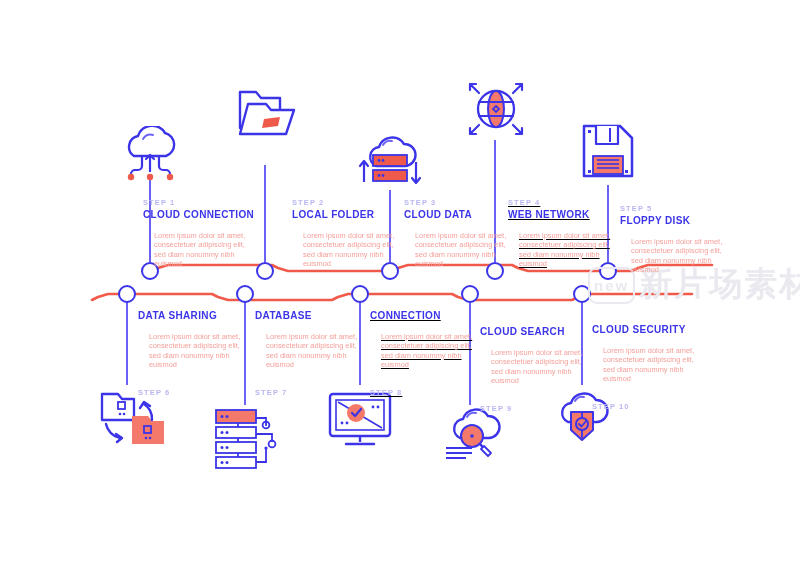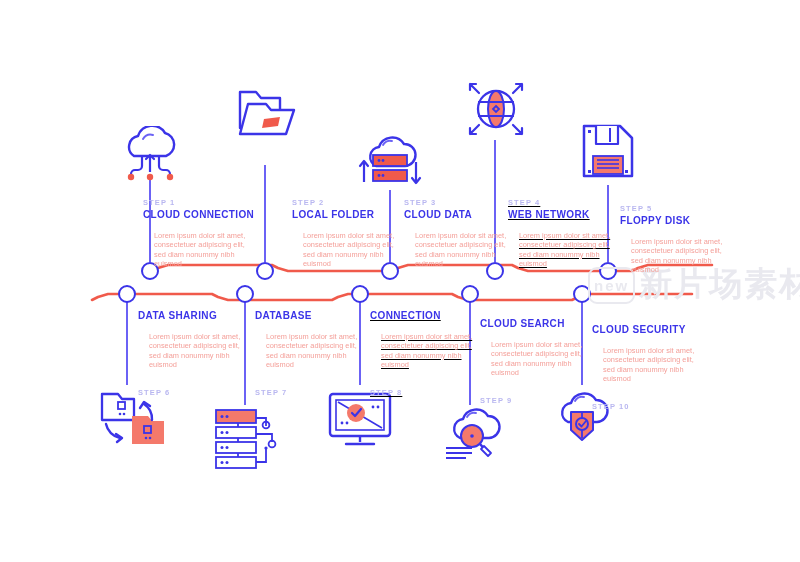--- a/index.html
+++ b/index.html
@@ -299,21 +299,21 @@
     <p class="block-body">Lorem ipsum dolor sit amet, consectetuer adipiscing elit, sed diam nonummy nibh euismod</p>
     <p class="step-label below">STEP 7</p>
   </div>
 
   <div class="block" style="left:370px;top:310px;text-decoration:underline;">
     <p class="block-title">CONNECTION</p>
     <p class="block-body">Lorem ipsum dolor sit amet, consectetuer adipiscing elit, sed diam nonummy nibh euismod</p>
     <p class="step-label below">STEP 8</p>
   </div>
 
-  <div class="block" style="left:480px;top:318px;">
+  <div class="block" style="left:480px;top:326px;">
     <p class="block-title">CLOUD SEARCH</p>
     <p class="block-body">Lorem ipsum dolor sit amet, consectetuer adipiscing elit, sed diam nonummy nibh euismod</p>
     <p class="step-label below">STEP 9</p>
   </div>
 
   <div class="block" style="left:592px;top:324px;">
     <p class="block-title">CLOUD SECURITY</p>
     <p class="block-body">Lorem ipsum dolor sit amet, consectetuer adipiscing elit, sed diam nonummy nibh euismod</p>
     <p class="step-label below">STEP 10</p>
   </div>

